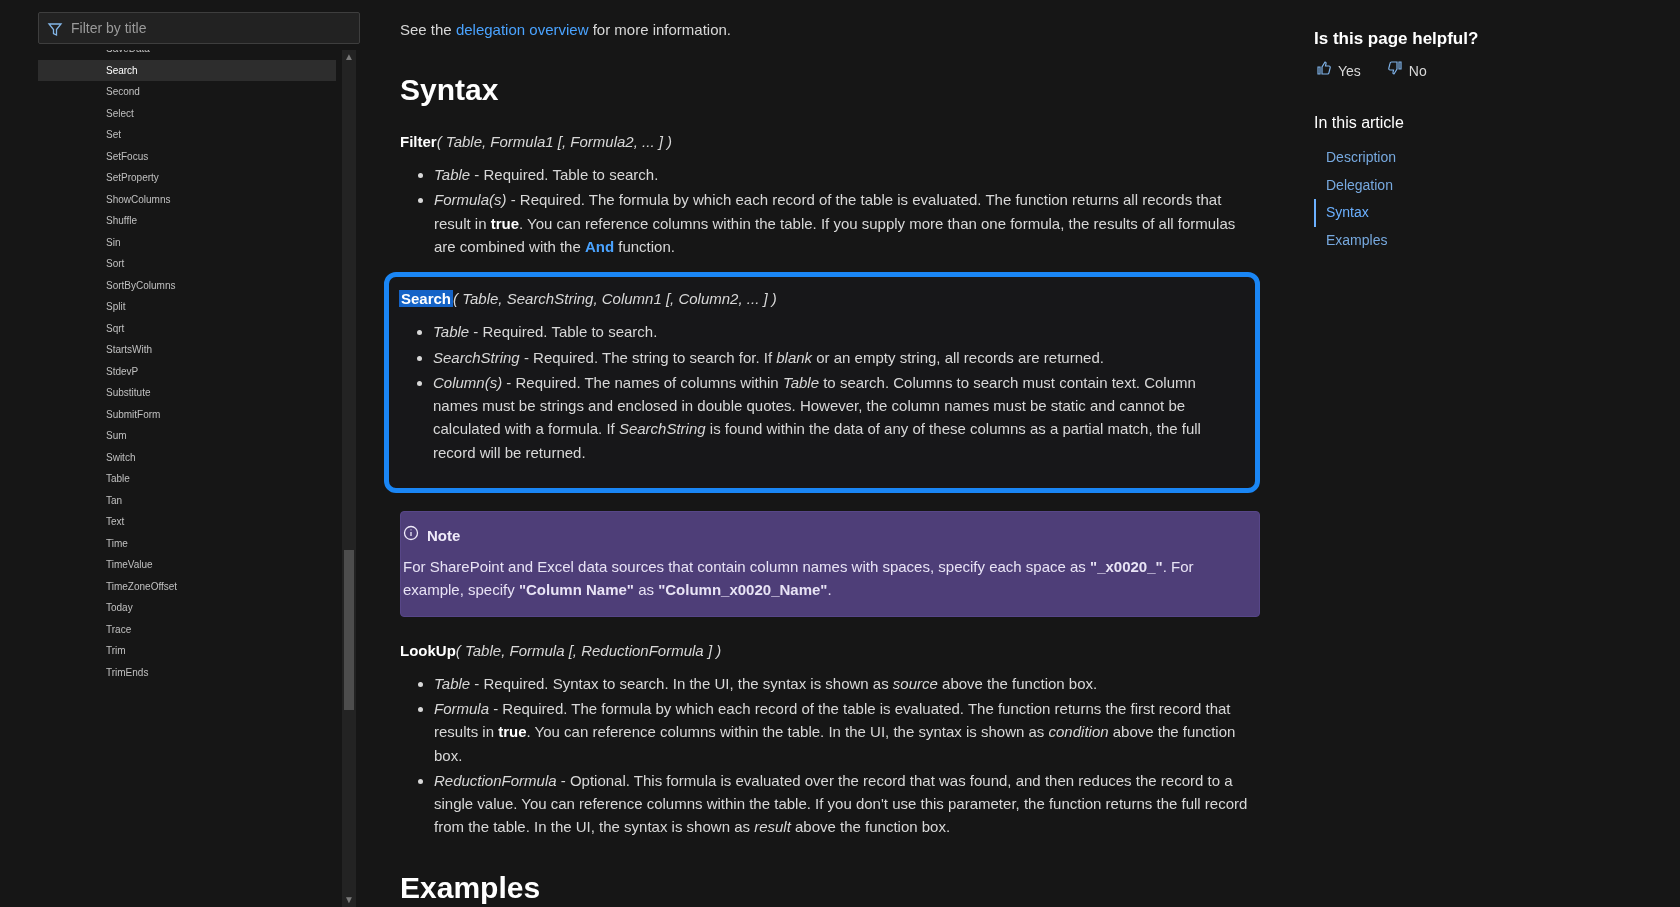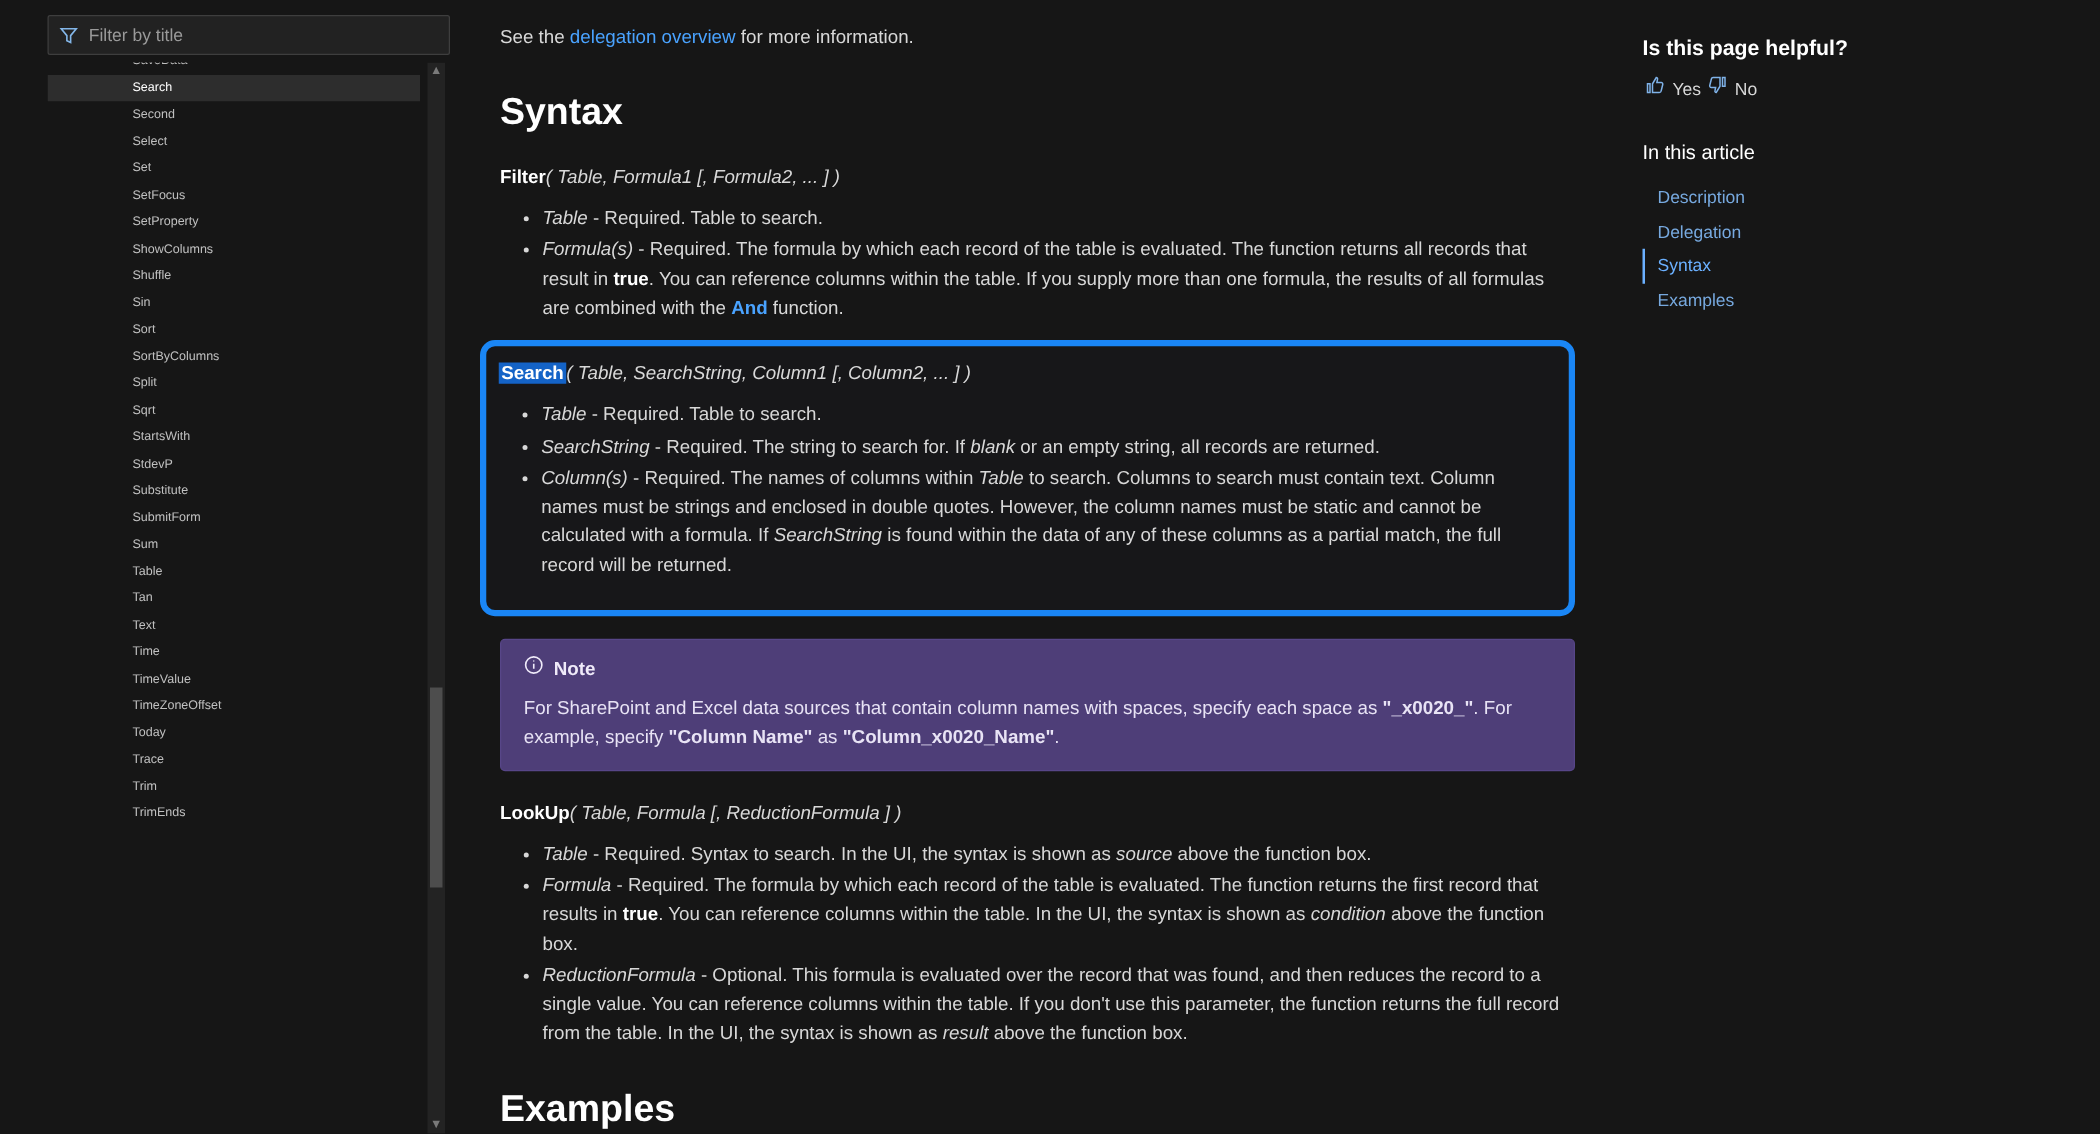--- a/index.html
+++ b/index.html
@@ -175,21 +175,21 @@
   }
   .highlight-box .fn {
     background:#1463c7;
     color:#fff;
     padding:0 2px;
   }
   .note {
     background:var(--note-bg);
     border:1px solid var(--note-border);
     border-radius:4px;
-    padding:12px 18px 14px 18px;
+    padding:12px 18px 14px 2px;
     margin:4px 0 22px 0;
     color:#e8e3f5;
   }
   .note-header {
     display:flex;
     align-items:center;
     gap:8px;
     font-weight:600;
     margin-bottom:8px;
     color:#efeaf9;
@@ -206,21 +206,21 @@
     color:var(--text);
   }
   .rail h3 {
     font-size:17px;
     font-weight:700;
     color:var(--text-bright);
     margin:0 0 8px 0;
   }
   .feedback {
     display:flex;
-    gap:5px;
+    gap:26px;
     margin:4px 0 28px 2px;
     font-size:14px;
   }
   .feedback .fb {
     display:flex;
     align-items:center;
     gap:6px;
     cursor:pointer;
     color:var(--text);
   }
@@ -278,20 +278,21 @@
           <div class="nav-item">Sin</div>
           <div class="nav-item">Sort</div>
           <div class="nav-item">SortByColumns</div>
           <div class="nav-item">Split</div>
           <div class="nav-item">Sqrt</div>
           <div class="nav-item">StartsWith</div>
           <div class="nav-item">StdevP</div>
           <div class="nav-item">Substitute</div>
           <div class="nav-item">SubmitForm</div>
           <div class="nav-item">Sum</div>
+          <div class="nav-item">Switch</div>
           <div class="nav-item">Table</div>
           <div class="nav-item">Tan</div>
           <div class="nav-item">Text</div>
           <div class="nav-item">Time</div>
           <div class="nav-item">TimeValue</div>
           <div class="nav-item">TimeZoneOffset</div>
           <div class="nav-item">Today</div>
           <div class="nav-item">Trace</div>
           <div class="nav-item">Trim</div>
           <div class="nav-item">TrimEnds</div>

